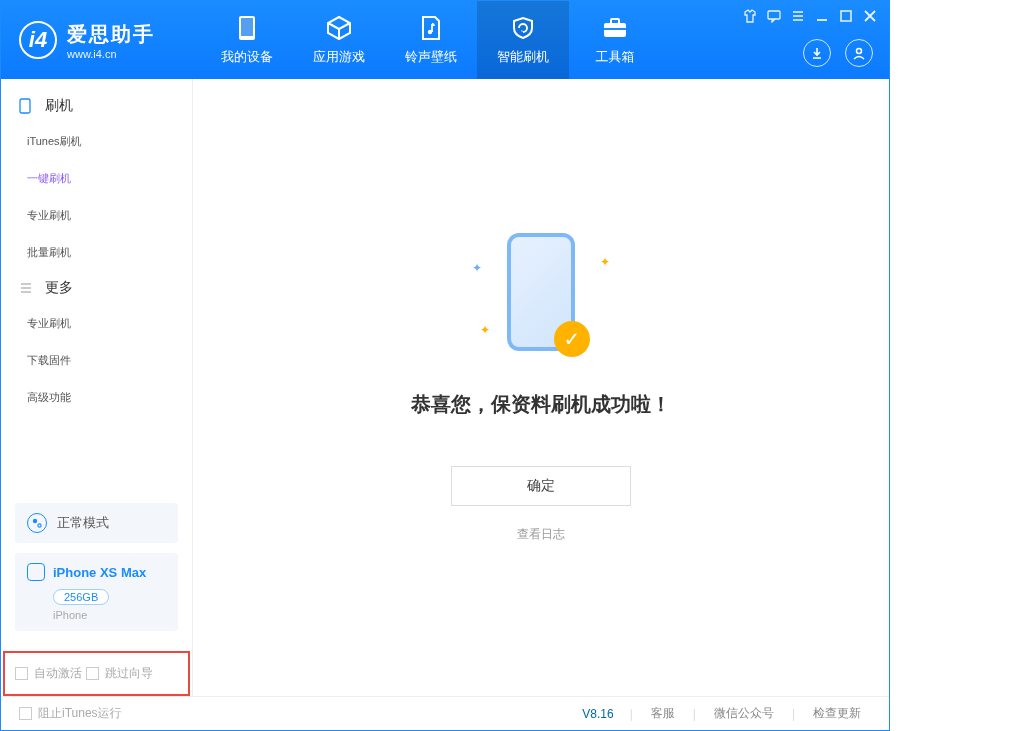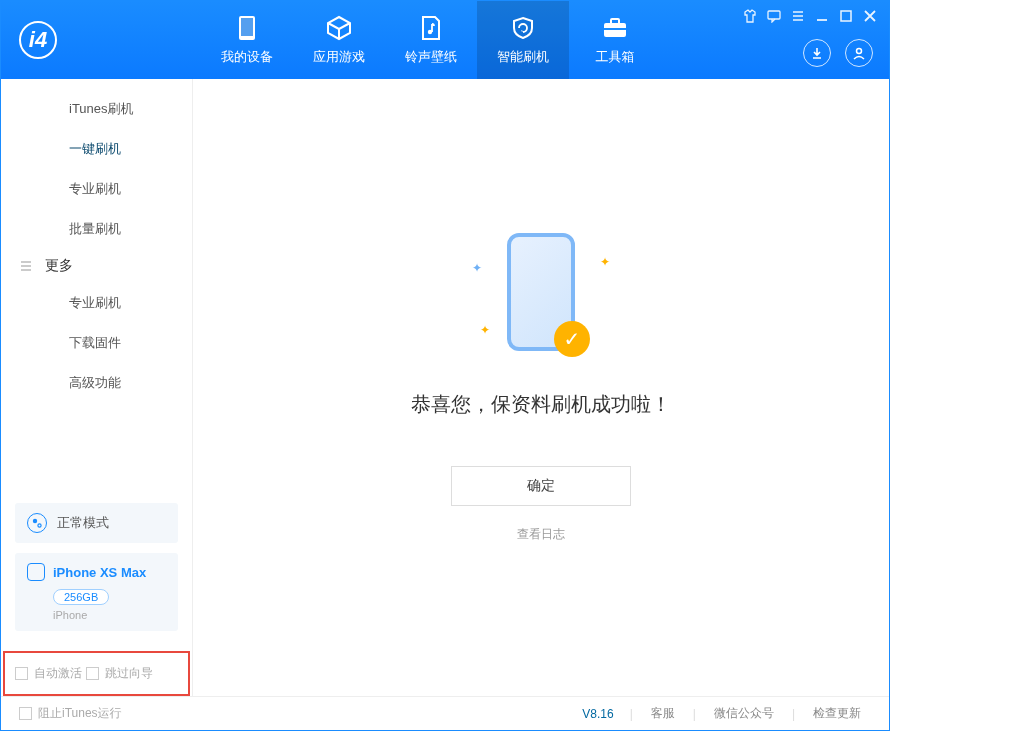--- a/index.html
+++ b/index.html
@@ -16,60 +16,64 @@
 .nav-tab.active { background: rgba(0,0,0,0.15); }
 .nav-tab-icon { width: 28px; height: 28px; margin-bottom: 6px; display: flex; align-items: center; justify-content: center; }
 .header-right { position: absolute; right: 12px; top: 8px; display: flex; gap: 10px; align-items: center; font-size: 14px; }
 .header-right-lower { position: absolute; right: 16px; bottom: 12px; display: flex; gap: 14px; align-items: center; }
 .circle-btn { width: 28px; height: 28px; border: 1.5px solid rgba(255,255,255,0.8); border-radius: 50%; display: flex; align-items: center; justify-content: center; cursor: pointer; }
 .win-ctrl { cursor: pointer; opacity: 0.9; }
 .body-area { flex: 1; display: flex; min-height: 0; }
 .sidebar { width: 192px; border-right: 1px solid #eee; display: flex; flex-direction: column; padding-top: 10px; }
 .side-section-header { display: flex; align-items: center; padding: 8px 18px; color: #333; font-size: 14px; }
 .side-section-icon { width: 16px; margin-right: 10px; color: #888; display: flex; }
-.side-item { padding: 11px 18px 11px 68px; font-size: 13px; color: #555; cursor: pointer; }
-.side-item.active { color: #0c4a6e; }
+.side-item { padding: 11px 18px 11px 26px; font-size: 11px; color: #555; cursor: pointer; }
+.side-item.active { color: #8b5cf6; }
 .sidebar-bottom { margin-top: auto; padding: 10px 14px; }
 .mode-box { background: #f3f7fb; border-radius: 3px; padding: 10px 12px; margin-bottom: 10px; display: flex; align-items: center; font-size: 13px; color: #555; }
 .mode-icon { width: 20px; height: 20px; border-radius: 50%; border: 1.5px solid #1a8cff; margin-right: 10px; display: flex; align-items: center; justify-content: center; }
 .device-box { background: #f3f7fb; border-radius: 3px; padding: 10px 12px; }
 .device-row1 { display: flex; align-items: center; color: #1a8cff; font-size: 13px; font-weight: 600; margin-bottom: 6px; }
 .device-icon { width: 18px; height: 18px; border: 1.5px solid #1a8cff; border-radius: 4px; margin-right: 8px; }
 .storage-badge { display: inline-block; background: #fff; border: 1px solid #a0d0ff; color: #1a8cff; font-size: 11px; padding: 1px 10px; border-radius: 10px; margin-left: 26px; margin-bottom: 4px; }
 .device-sub { font-size: 11px; color: #aaa; margin-left: 26px; }
 .highlight-box { border: 2px solid #e8483d; margin: 10px 2px 0 2px; padding: 12px 10px; display: flex; gap: 4px; align-items: center; }
 .chk { display: flex; align-items: center; font-size: 12px; color: #aaa; cursor: pointer; }
 .chkbox { width: 13px; height: 13px; border: 1px solid #ccc; margin-right: 6px; }
 .main { flex: 1; display: flex; flex-direction: column; align-items: center; justify-content: center; position: relative; }
 .illustration { width: 150px; height: 130px; position: relative; margin-bottom: 28px; }
 .phone-shape { width: 68px; height: 118px; border: 4px solid #7fb8f7; border-radius: 12px; position: absolute; left: 50%; top: 0; transform: translateX(-50%); background: linear-gradient(135deg, #e7f1fe, #d0e5fc); }
 .check-badge { position: absolute; right: 26px; bottom: 6px; width: 36px; height: 36px; background: #ffb300; border-radius: 50%; display: flex; align-items: center; justify-content: center; color: #fff; font-size: 20px; }
 .sparkle { position: absolute; color: #ffb300; font-size: 12px; }
 .sparkle.s1 { left: 6px; top: 28px; color: #6fb0f5; }
 .sparkle.s2 { right: 6px; top: 22px; }
 .sparkle.s3 { left: 14px; bottom: 26px; }
-.success-title { font-size: 20px; color: #333; margin-bottom: 48px; }
+.success-title { font-size: 20px; color: #333; margin-bottom: 48px; font-weight: bold; }
 .ok-btn { width: 180px; height: 40px; border: 1px solid #ddd; background: #fff; font-size: 14px; color: #444; cursor: pointer; margin-bottom: 20px; }
 .log-link { font-size: 12px; color: #999; cursor: pointer; }
 .footer { height: 34px; border-top: 1px solid #eee; display: flex; align-items: center; padding: 16px 18px; font-size: 12px; color: #999; }
 .footer-left { display: flex; align-items: center; }
 .footer-right { margin-left: auto; display: flex; align-items: center; gap: 8px; }
 .footer-link { color: #888; cursor: pointer; padding: 0 10px; }
 .footer-sep { color: #ddd; }
 .version { color: #0369a1; margin-right: 8px; }
 svg { display: block; }
 </style>
 </head>
 <body>
 
 <div class="app-window">
 
   <div class="header">
     <div class="logo-block">
       <div class="logo-icon">i4</div>
+      <div class="logo-text">
+        <div class="logo-title">爱思助手</div>
+        <div class="logo-sub">www.i4.cn</div>
+      </div>
     </div>
 
     <div class="nav-tabs">
       <div class="nav-tab">
         <div class="nav-tab-icon">
           <svg width="20" height="26" viewBox="0 0 20 26">
               <rect x="2" y="1" width="16" height="24" rx="2" fill="#fff"></rect>
               <rect x="4" y="3" width="12" height="18" fill="#549fef"></rect>
             </svg>
         </div>
@@ -161,20 +165,28 @@
             <circle cx="7" cy="5" r="2.5" fill="none" stroke="#fff" stroke-width="1.5"></circle>
             <path d="M2 13 Q7 8 12 13" fill="none" stroke="#fff" stroke-width="1.5"></path>
           </svg>
       </div>
     </div>
   </div>
 
   <div class="body-area">
     <div class="sidebar">
 
+      <div class="side-section-header">
+        <span class="side-section-icon">
+          <svg width="12" height="16" viewBox="0 0 12 16">
+              <rect x="1" y="1" width="10" height="14" rx="1.5" fill="none" stroke="#1a8cff" stroke-width="1.3"></rect>
+            </svg>
+        </span>
+        <span>刷机</span>
+      </div>
       <div class="side-item">iTunes刷机</div>
       <div class="side-item active">一键刷机</div>
       <div class="side-item">专业刷机</div>
       <div class="side-item">批量刷机</div>
 
       <div class="side-section-header">
         <span class="side-section-icon">
           <svg width="14" height="14" viewBox="0 0 14 14">
               <path d="M2 3 H12 M2 7 H12 M2 11 H12" stroke="#bbb" stroke-width="1.5"></path>
             </svg>

